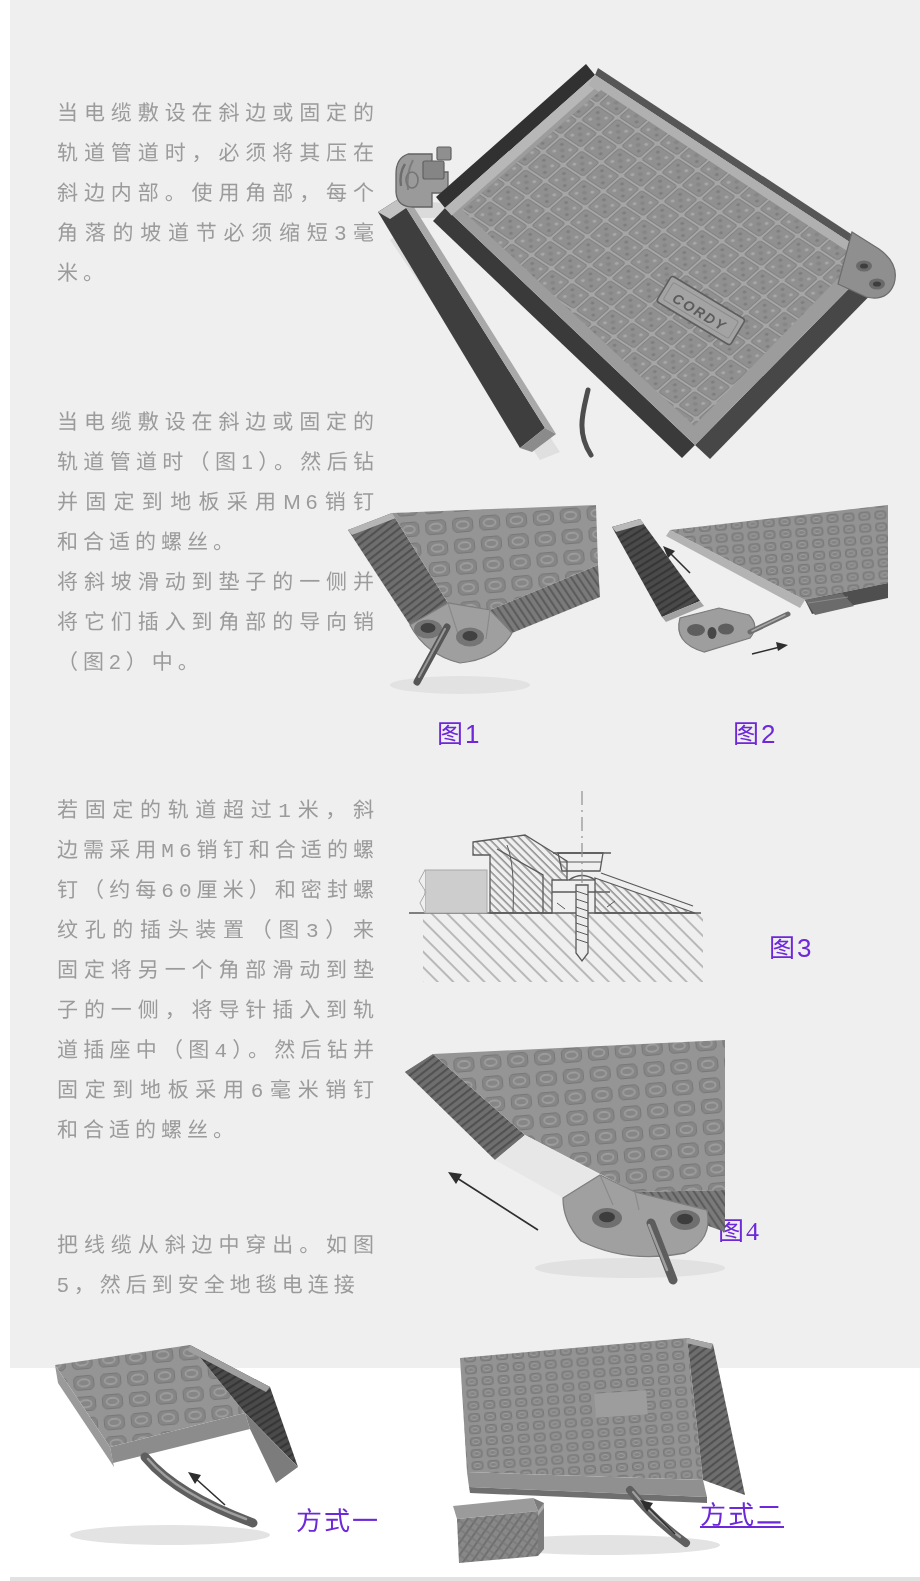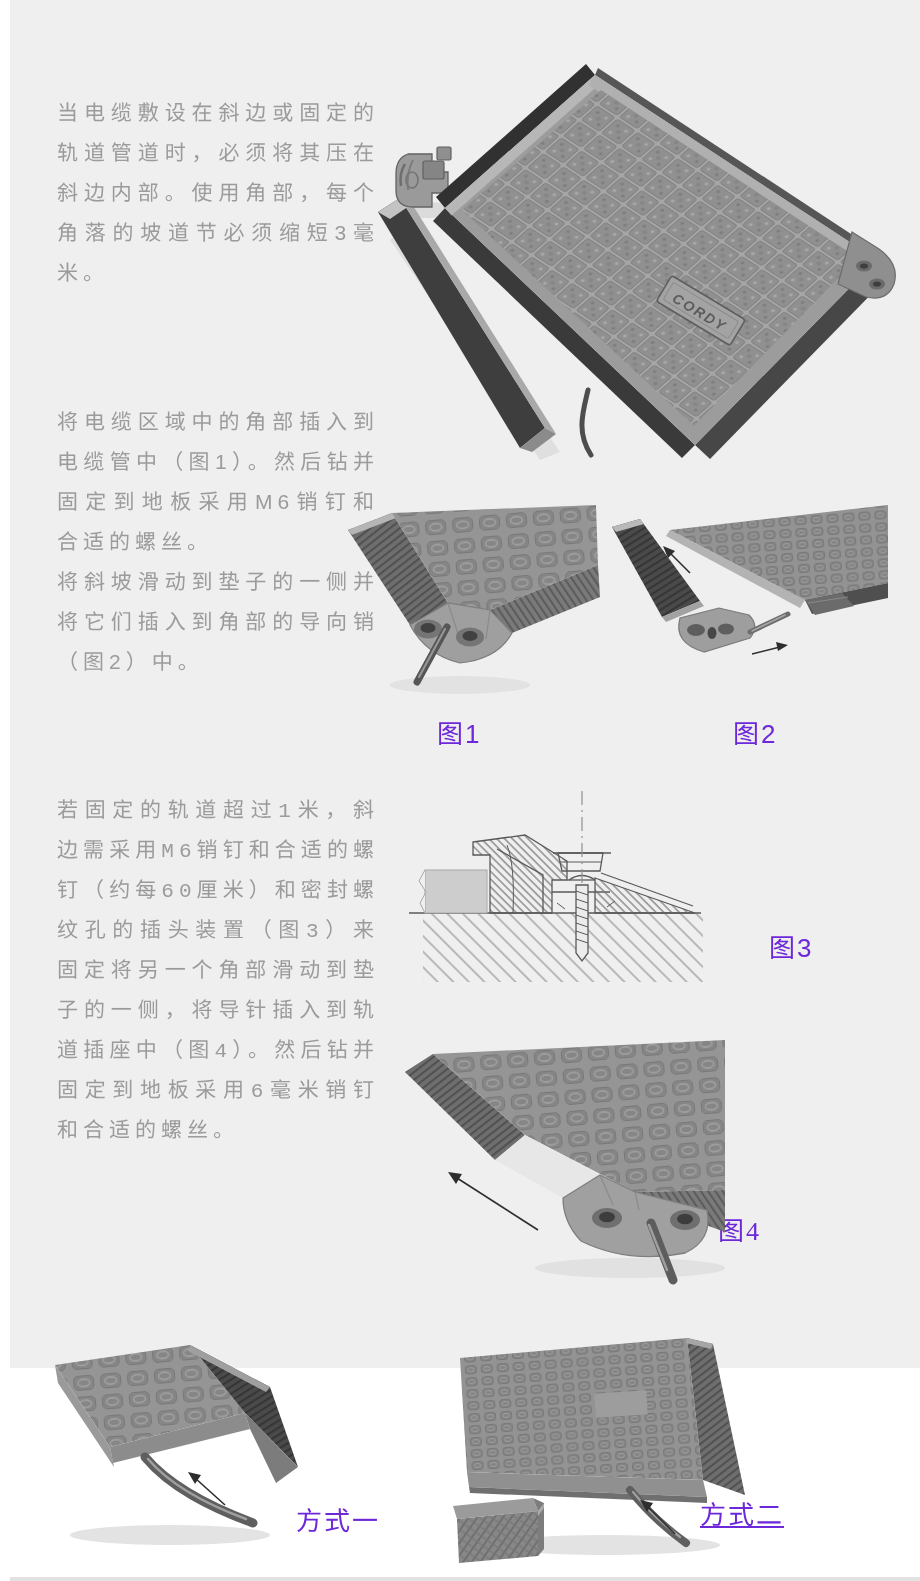--- a/index.html
+++ b/index.html
@@ -61,23 +61,24 @@
       </pattern>
       <pattern id="pat-weave" width="7" height="7" patternUnits="userSpaceOnUse" patternTransform="rotate(35)">
         <rect width="7" height="7" fill="#888888"></rect>
         <line x1="1" y1="0" x2="1" y2="7" stroke="#6a6a6a" stroke-width="1.6"></line>
         <line x1="0" y1="1" x2="7" y2="1" stroke="#767676" stroke-width="1.2"></line>
       </pattern>
     </defs>
   </svg>
 
   <div class="para" style="top:93px;">当电缆敷设在斜边或固定的轨道管道时，必须将其压在斜边内部。使用角部，每个角落的坡道节必须缩短3毫米。</div>
-  <div class="para" style="top:402px;">将电缆区域中的角部插入到电缆管中（图1）。然后钻并固定到地板采用M6销钉和合适的螺丝。
+  <div class="para" style="top:402px;">当电缆敷设在斜边或固定的轨道管道时（图1）。然后钻并固定到地板采用M6销钉和合适的螺丝。
 将斜坡滑动到垫子的一侧并将它们插入到角部的导向销（图2）中。</div>
   <div class="para" style="top:792px;font-family:Liberation Mono, monospace;">若固定的轨道超过1米，斜边需采用M6销钉和合适的螺钉（约每60厘米）和密封螺纹孔的插头装置（图3）来固定将另一个角部滑动到垫子的一侧，将导针插入到轨道插座中（图4）。然后钻并固定到地板采用6毫米销钉和合适的螺丝。</div>
+  <div class="para" style="top:1225px;">把线缆从斜边中穿出。如图5，然后到安全地毯电连接</div>
 
   <div class="fig-label" style="left:427px;top:713px;">图1</div>
   <div class="fig-label" style="left:723px;top:713px;">图2</div>
   <div class="fig-label" style="left:746px;top:927px;margin-left:13px;">图3</div>
   <div class="fig-label" style="left:708px;top:1210px;font-family:Liberation Serif, serif;">图4</div>
   <div class="fig-label" style="left:286px;top:1500px;">方式一</div>
   <div class="fig-label" style="left:690px;top:1494px;text-decoration:underline;">方式二</div>
 
   <div class="illu" style="left:350px;top:60px;width:540px;height:400px;">
     <svg viewBox="0 0 540 400">

